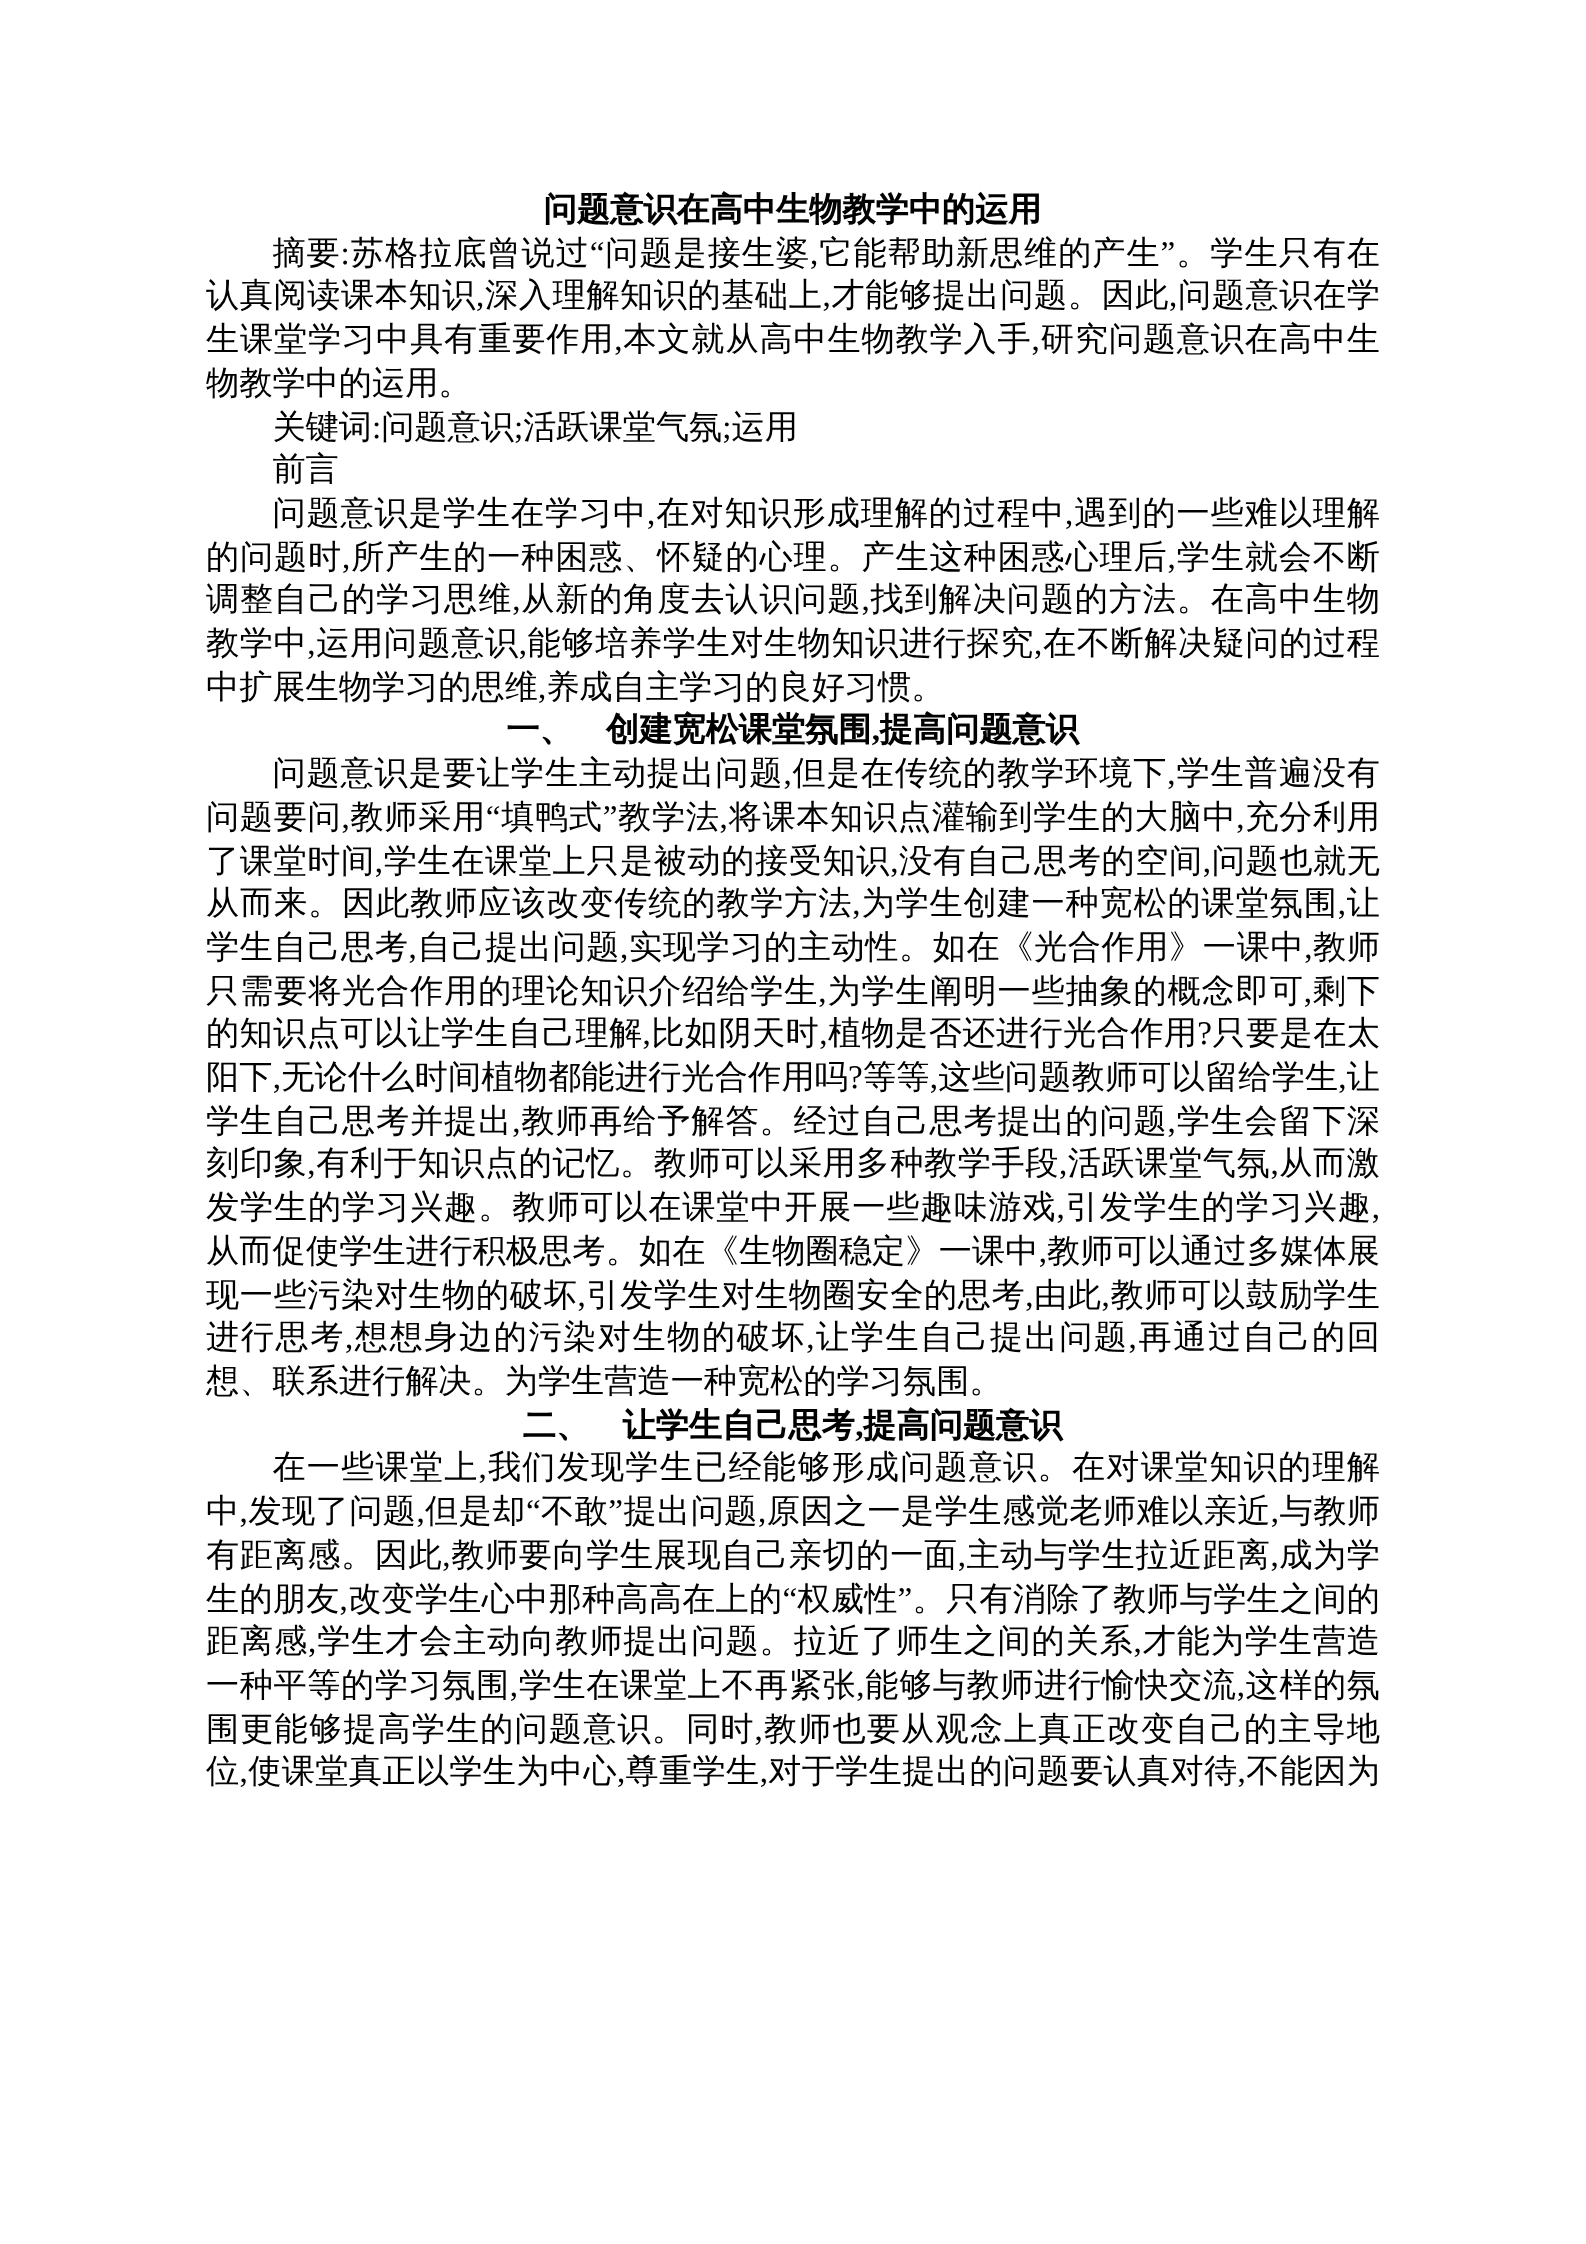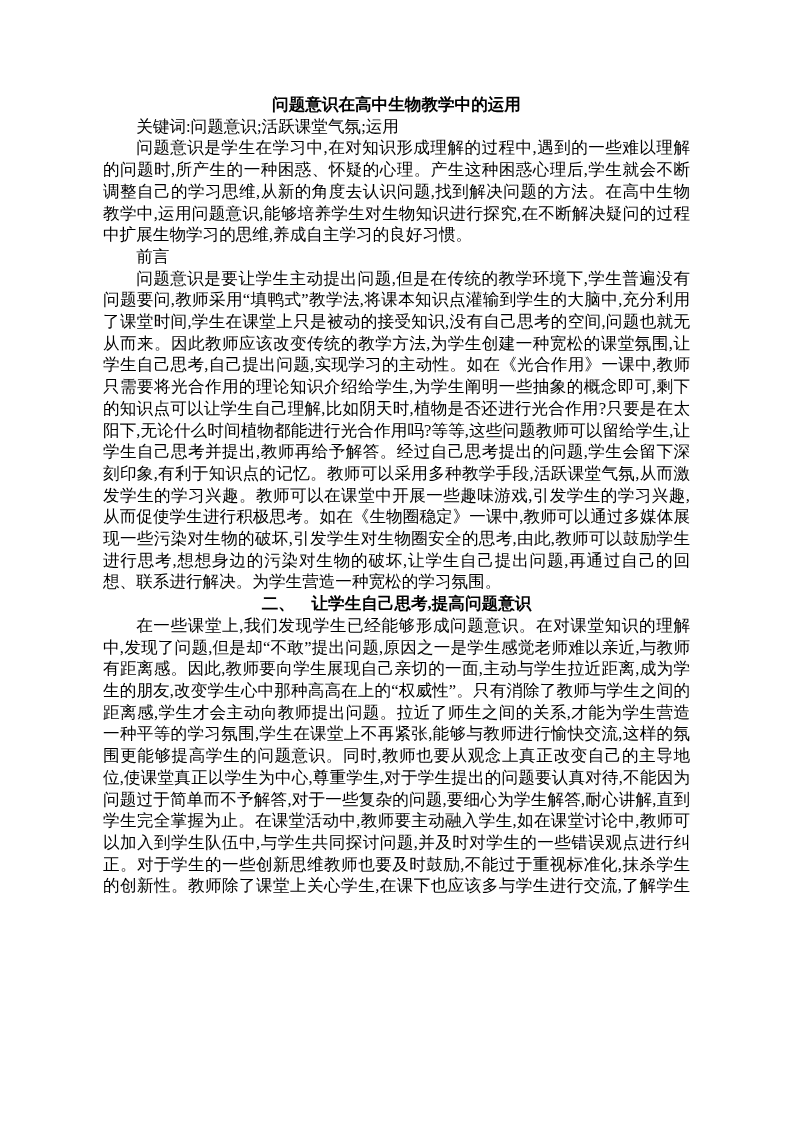--- a/index.html
+++ b/index.html
@@ -35,26 +35,28 @@
     font-weight: bold;
     text-align: center;
   }
 </style>
 </head>
 <body>
 
 <div class="page">
   <h1 class="doc-title">问题意识在高中生物教学中的运用</h1>
 
+  <p class="para">摘要:苏格拉底曾说过“问题是接生婆,它能帮助新思维的产生”。学生只有在认真阅读课本知识,深入理解知识的基础上,才能够提出问题。因此,问题意识在学生课堂学习中具有重要作用,本文就从高中生物教学入手,研究问题意识在高中生物教学中的运用。</p>
 
   <p class="para">关键词:问题意识;活跃课堂气氛;运用</p>
 
+  <p class="para">前言</p>
+
   <p class="para">问题意识是学生在学习中,在对知识形成理解的过程中,遇到的一些难以理解的问题时,所产生的一种困惑、怀疑的心理。产生这种困惑心理后,学生就会不断调整自己的学习思维,从新的角度去认识问题,找到解决问题的方法。在高中生物教学中,运用问题意识,能够培养学生对生物知识进行探究,在不断解决疑问的过程中扩展生物学习的思维,养成自主学习的良好习惯。</p>
 
-  <p class="para">前言</p>
-
+  <h2 class="sec-heading">一、　创建宽松课堂氛围,提高问题意识</h2>
 
   <p class="para">问题意识是要让学生主动提出问题,但是在传统的教学环境下,学生普遍没有问题要问,教师采用“填鸭式”教学法,将课本知识点灌输到学生的大脑中,充分利用了课堂时间,学生在课堂上只是被动的接受知识,没有自己思考的空间,问题也就无从而来。因此教师应该改变传统的教学方法,为学生创建一种宽松的课堂氛围,让学生自己思考,自己提出问题,实现学习的主动性。如在《光合作用》一课中,教师只需要将光合作用的理论知识介绍给学生,为学生阐明一些抽象的概念即可,剩下的知识点可以让学生自己理解,比如阴天时,植物是否还进行光合作用?只要是在太阳下,无论什么时间植物都能进行光合作用吗?等等,这些问题教师可以留给学生,让学生自己思考并提出,教师再给予解答。经过自己思考提出的问题,学生会留下深刻印象,有利于知识点的记忆。教师可以采用多种教学手段,活跃课堂气氛,从而激发学生的学习兴趣。教师可以在课堂中开展一些趣味游戏,引发学生的学习兴趣,从而促使学生进行积极思考。如在《生物圈稳定》一课中,教师可以通过多媒体展现一些污染对生物的破坏,引发学生对生物圈安全的思考,由此,教师可以鼓励学生进行思考,想想身边的污染对生物的破坏,让学生自己提出问题,再通过自己的回想、联系进行解决。为学生营造一种宽松的学习氛围。</p>
 
   <h2 class="sec-heading">二、　让学生自己思考,提高问题意识</h2>
 
   <p class="para">在一些课堂上,我们发现学生已经能够形成问题意识。在对课堂知识的理解中,发现了问题,但是却“不敢”提出问题,原因之一是学生感觉老师难以亲近,与教师有距离感。因此,教师要向学生展现自己亲切的一面,主动与学生拉近距离,成为学生的朋友,改变学生心中那种高高在上的“权威性”。只有消除了教师与学生之间的距离感,学生才会主动向教师提出问题。拉近了师生之间的关系,才能为学生营造一种平等的学习氛围,学生在课堂上不再紧张,能够与教师进行愉快交流,这样的氛围更能够提高学生的问题意识。同时,教师也要从观念上真正改变自己的主导地位,使课堂真正以学生为中心,尊重学生,对于学生提出的问题要认真对待,不能因为问题过于简单而不予解答,对于一些复杂的问题,要细心为学生解答,耐心讲解,直到学生完全掌握为止。在课堂活动中,教师要主动融入学生,如在课堂讨论中,教师可以加入到学生队伍中,与学生共同探讨问题,并及时对学生的一些错误观点进行纠正。对于学生的一些创新思维教师也要及时鼓励,不能过于重视标准化,抹杀学生的创新性。教师除了课堂上关心学生,在课下也应该多与学生进行交流,了解学生的生活中的烦恼和对课堂教学的意</p>
 </div>
 
 </body></html>

